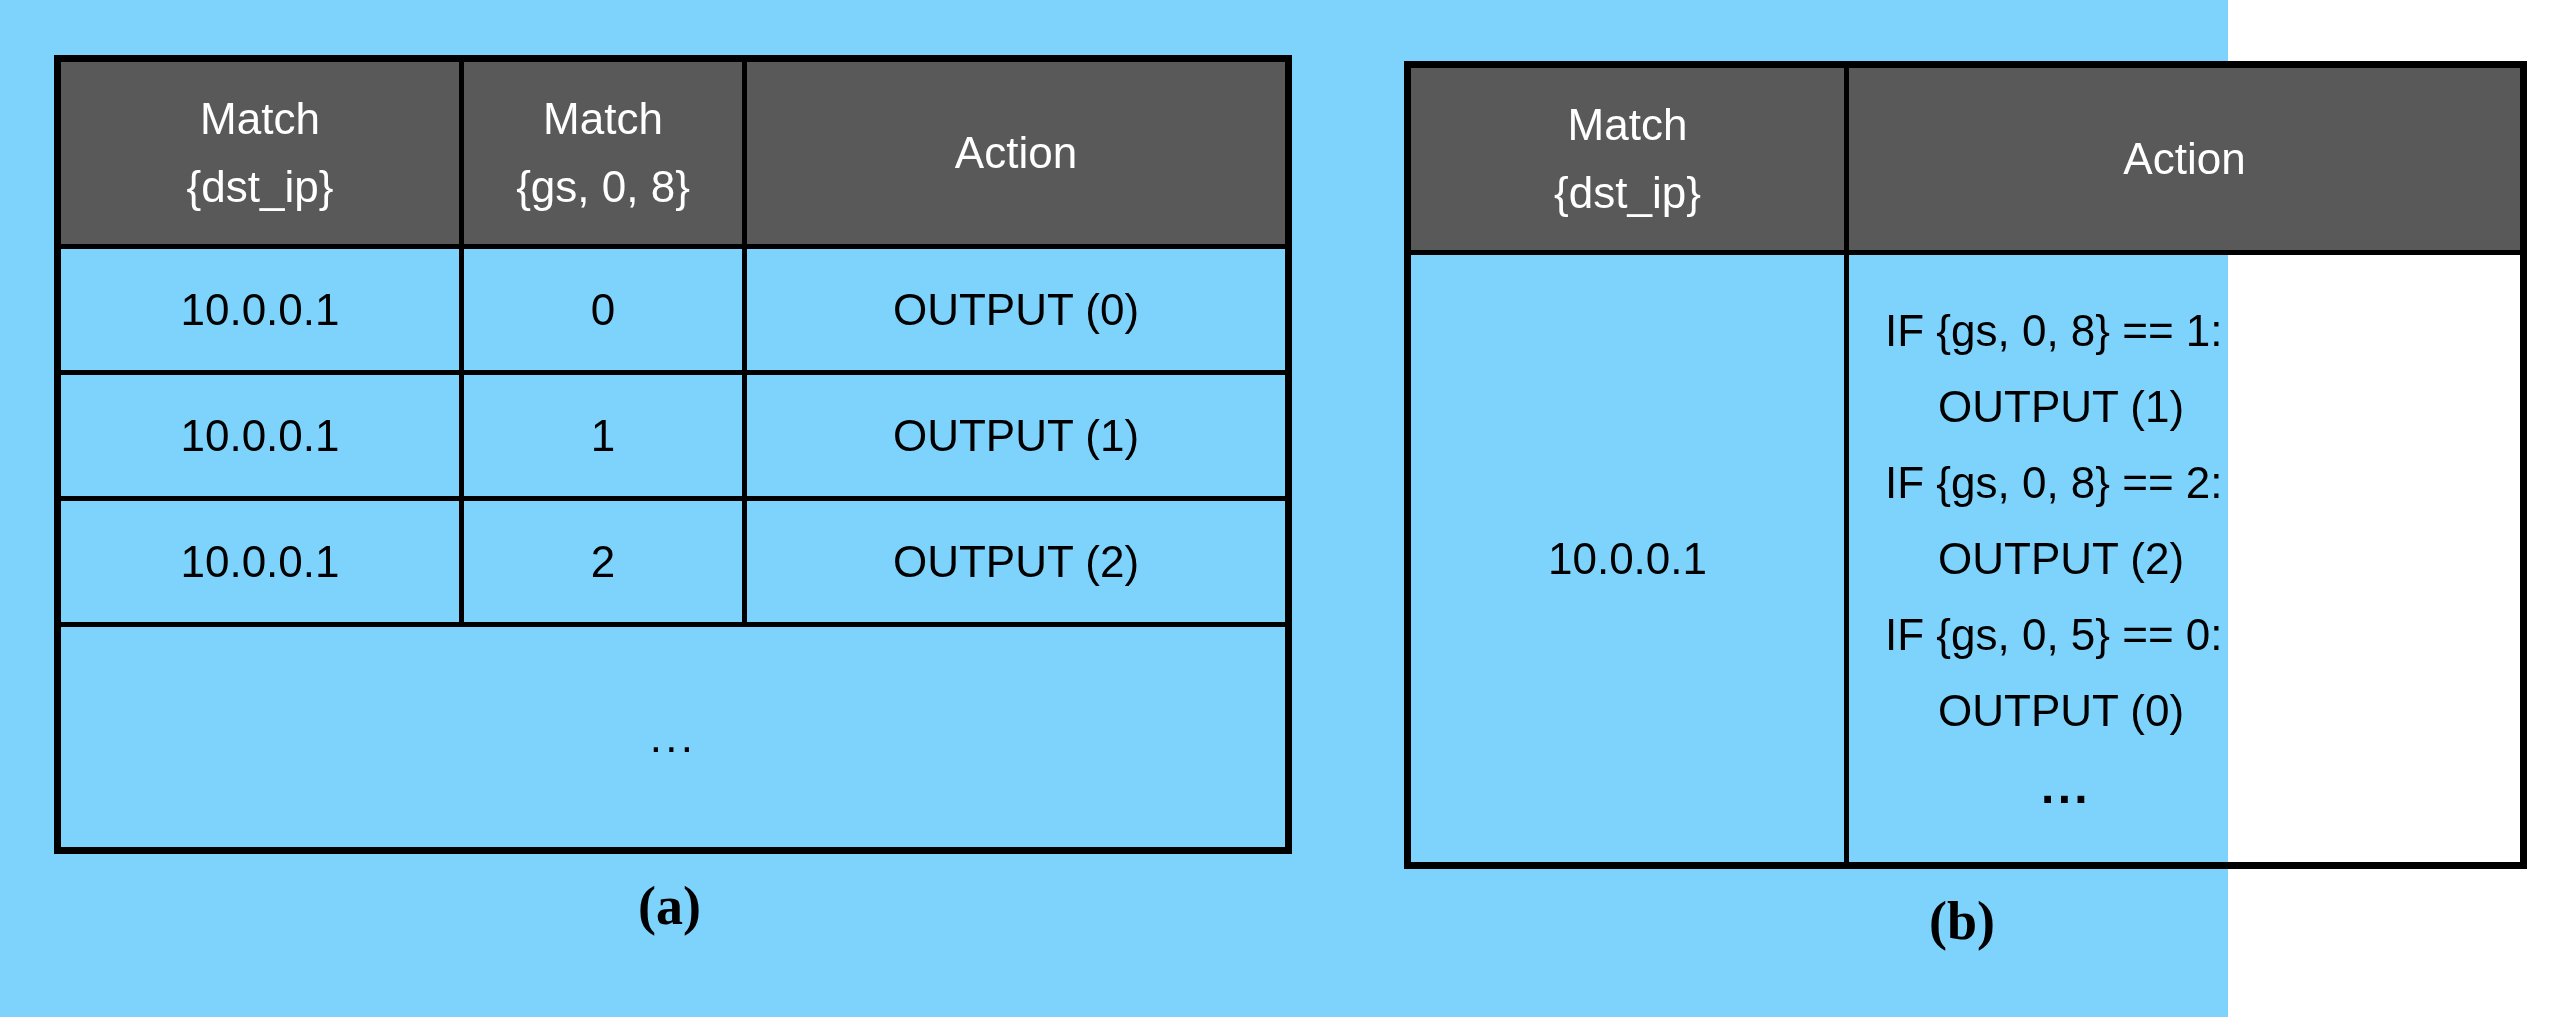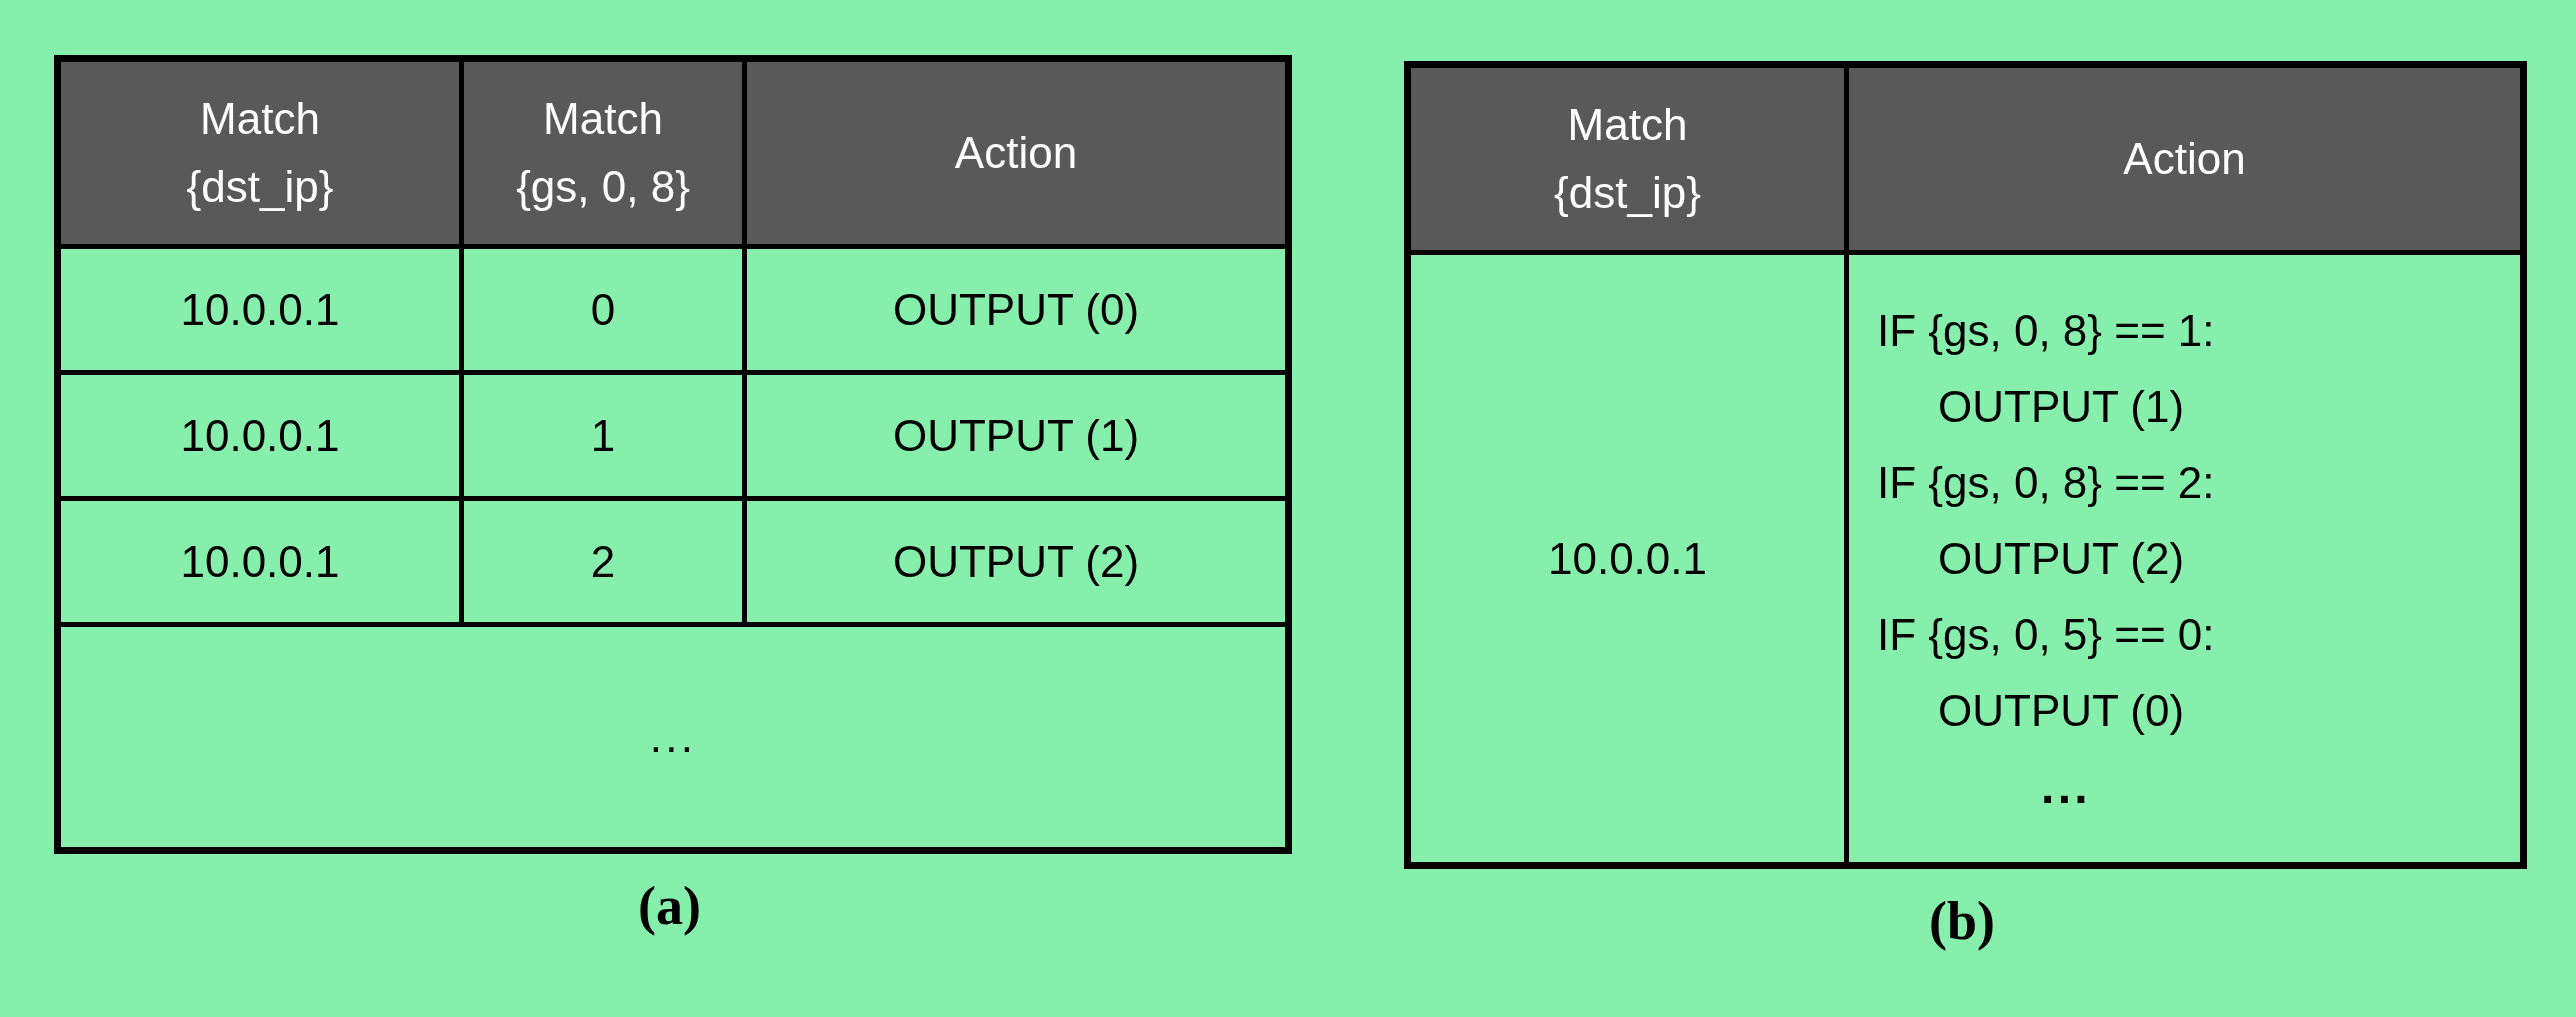--- a/index.html
+++ b/index.html
@@ -2,23 +2,23 @@
 <html style="font-size:13px"><head>
 <meta charset="utf-8">
 <style>
   html, body {
     margin: 0;
     padding: 0;
     background: #ffffff;
   }
   #canvas {
     position: relative;
-    width: 2576px;
+    width: 2228px;
     height: 1017px;
-    background: #86efac;
+    background: #7dd3fc;
     font-family: "Liberation Sans", sans-serif;
     color: #000000;
   }
   .panel { position: absolute; }
   #panel-a { left: 54px; top: 55px; width: 1231px; }
   #panel-b { left: 1404px; top: 61px; width: 1116px; }
 
   table.flow-table {
     border-collapse: collapse;
     table-layout: fixed;
@@ -52,20 +52,21 @@
   }
   #panel-b .match-cell { height: 607px; }
   #panel-b .action-cell {
     text-align: left;
     vertical-align: middle;
     padding-left: 28px;
   }
   .action-line {
     line-height: 76px;
     white-space: nowrap;
+    margin-left: 8px;
   }
   .action-line.indent-1 { margin-left: 61px; }
   .action-line.indent-2 {
     margin-left: 164px;
     font-weight: 700;
     font-size: 48px;
     letter-spacing: 3.3px;
   }
   .caption {
     margin-top: 21.3px;

